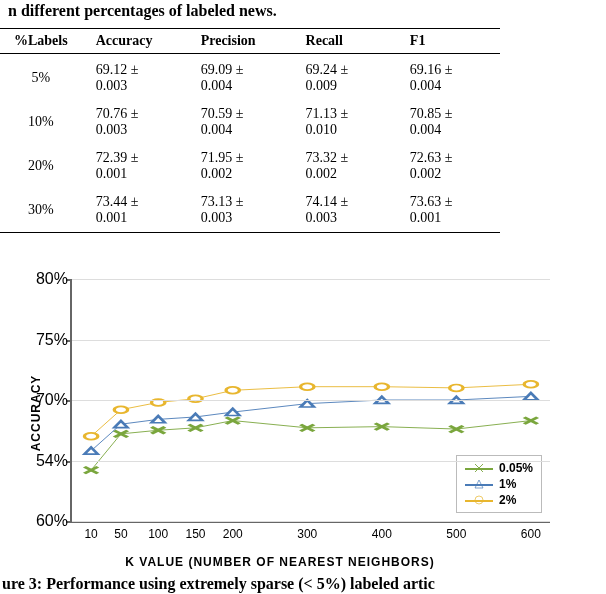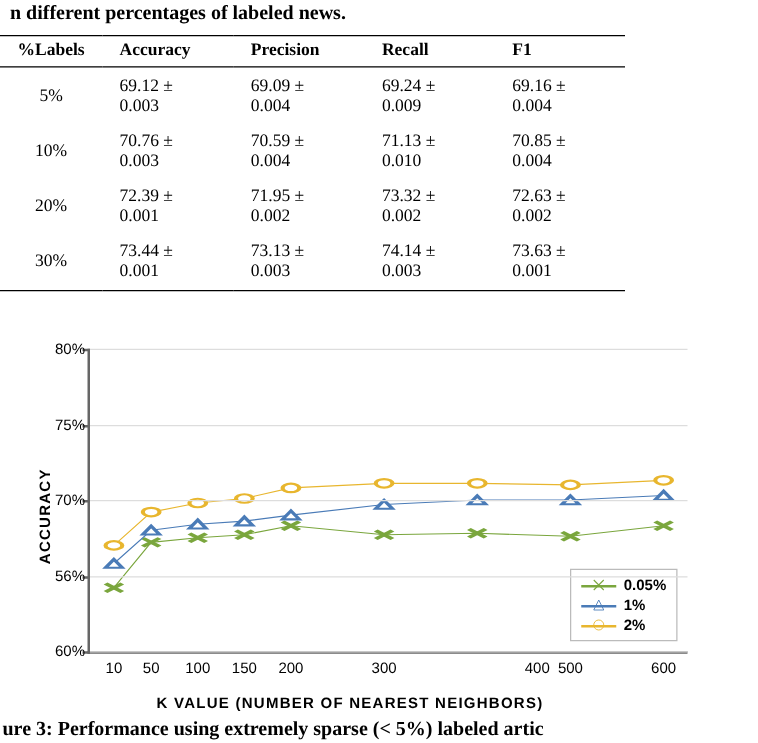--- a/index.html
+++ b/index.html
@@ -88,21 +88,21 @@
     position: absolute;
     left: 0; right: 0;
     border-top: 1px solid #ddd;
   }
   .ytick {
     position: absolute;
     left: -40px;
     width: 36px;
     text-align: right;
     font-family: Arial, sans-serif;
-    font-size: 12px;
+    font-size: 16px;
     transform: translateY(-50%);
   }
   .ytick-mark {
     position: absolute;
     left: -6px;
     width: 6px;
     border-top: 2px solid #666;
   }
   .xtick {
     position: absolute;
@@ -337,37 +337,37 @@
                 </svg>
               </span>
               <span>2%</span>
             </div>
           </div>
       <div class="grid-h" style="top: 100%;"></div>
           <div class="ytick-mark" style="top: 100%;"></div>
           <div class="ytick" style="top: 100%;">60%</div>
           <div class="grid-h" style="top: 75%;"></div>
           <div class="ytick-mark" style="top: 75%;"></div>
-          <div class="ytick" style="top: 75%;">56%</div>
+          <div class="ytick" style="top: 75%;">54%</div>
           <div class="grid-h" style="top: 50%;"></div>
           <div class="ytick-mark" style="top: 50%;"></div>
           <div class="ytick" style="top: 50%;">70%</div>
           <div class="grid-h" style="top: 25%;"></div>
           <div class="ytick-mark" style="top: 25%;"></div>
           <div class="ytick" style="top: 25%;">75%</div>
           <div class="grid-h" style="top: 0%;"></div>
           <div class="ytick-mark" style="top: 0%;"></div>
           <div class="ytick" style="top: 0%;">80%</div>
           <div class="xtick" style="left: 4%;">10</div>
           <div class="xtick" style="left: 10.2373%;">50</div>
           <div class="xtick" style="left: 18.0339%;">100</div>
           <div class="xtick" style="left: 25.8305%;">150</div>
           <div class="xtick" style="left: 33.6271%;">200</div>
           <div class="xtick" style="left: 49.2203%;">300</div>
-          <div class="xtick" style="left: 64.8136%; margin-left: 48px;">400</div>
+          <div class="xtick" style="left: 64.8136%;">400</div>
           <div class="xtick" style="left: 80.4068%;">500</div>
           <div class="xtick" style="left: 96%;">600</div>
         </div>
     </div>
     <div class="xlabel">K VALUE (NUMBER OF NEAREST NEIGHBORS)</div>
   </div>
 
   <div class="frag-bottom">ure 3: Performance using extremely sparse (&lt; 5%) labeled artic</div>
 </div>
 

